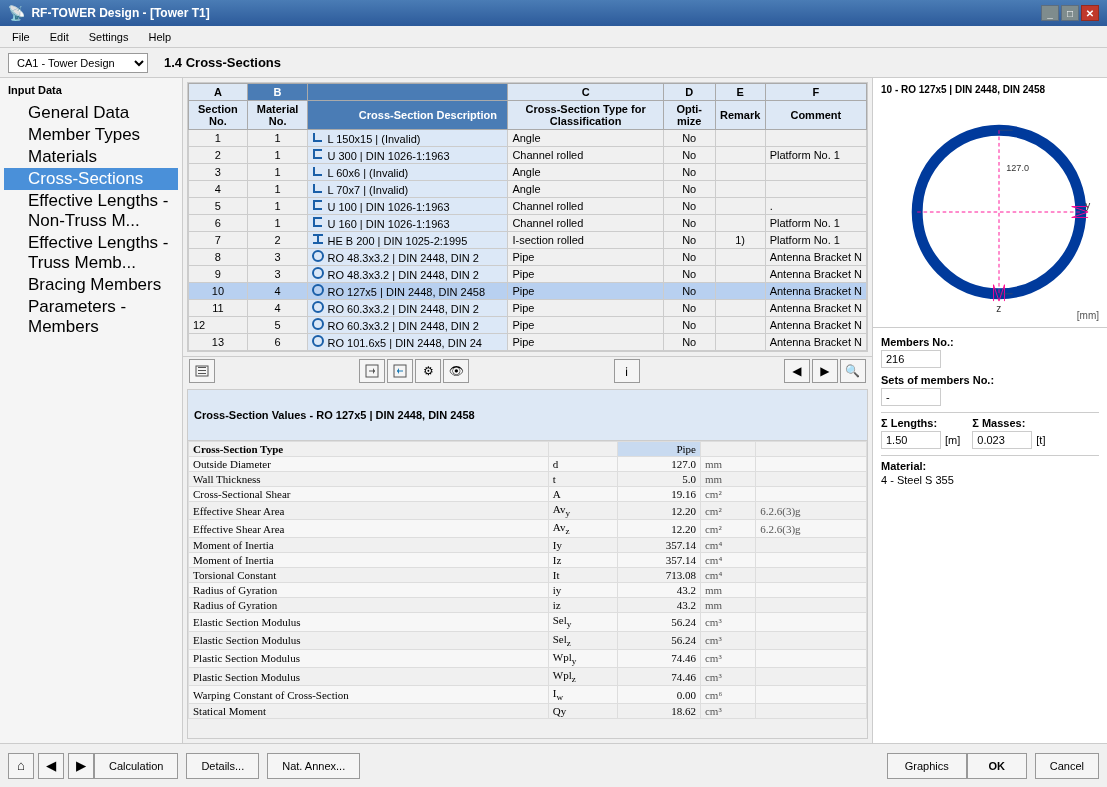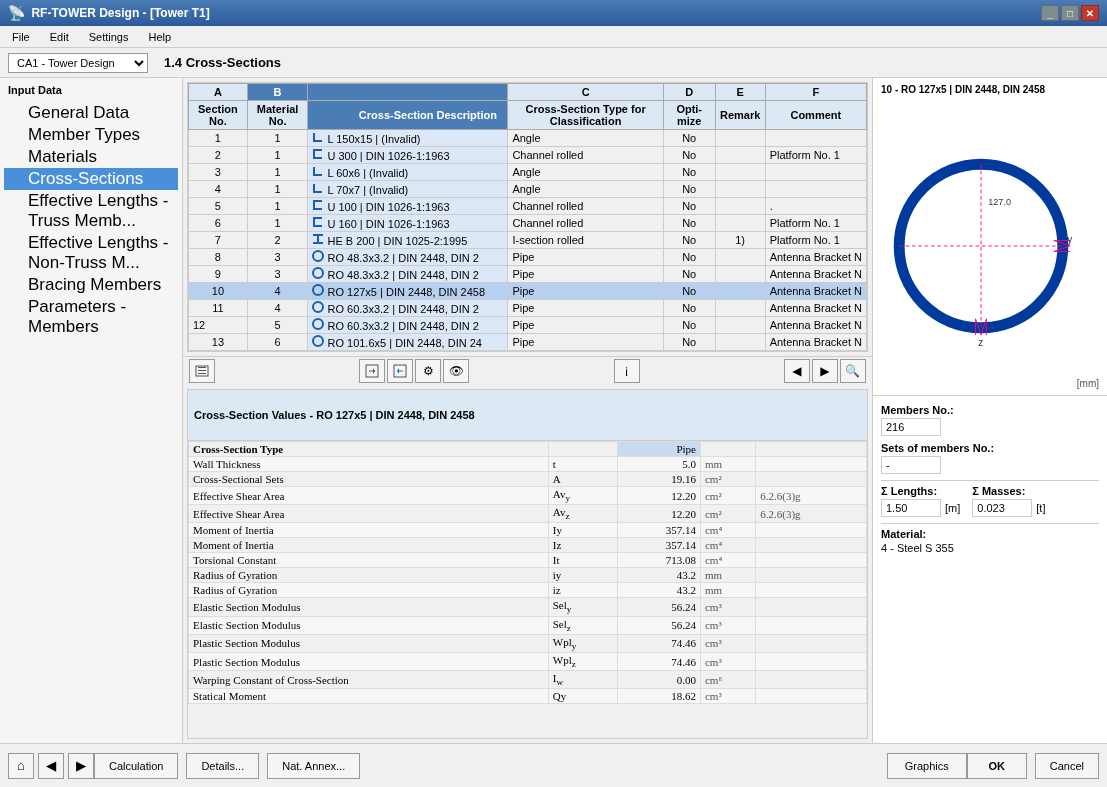--- a/index.html
+++ b/index.html
@@ -51,21 +51,21 @@
     .csv-table-container { overflow-y: auto; flex: 1; }
     .csv-table { width: 100%; border-collapse: collapse; font-size: 11px; font-family: Liberation Serif, serif; }
     .csv-table tr:nth-child(even) { background: #f7f7f7; }
     .csv-table td { border: 1px solid #ddd; padding: 1px 4px; }
     .csv-table td.highlight { background: #c8daf0; }
     .csv-table td.right { text-align: right; }
     .csv-table td.unit { color: #555; }
 
     
     .right-panel { width: 235px; background: white; border-left: 1px solid #ccc; display: flex; flex-direction: column; overflow: hidden; }
-    .preview-area { height: 318px; border-bottom: 1px solid #ccc; background: white; position: relative; display: flex; align-items: center; justify-content: flex-start; padding: 8px; }
+    .preview-area { height: 250px; border-bottom: 1px solid #ccc; background: white; position: relative; display: flex; align-items: center; justify-content: flex-end; padding: 8px; }
     .preview-title { position: absolute; top: 6px; left: 8px; font-size: 11px; font-weight: bold; }
     .info-panel { flex: 1; padding: 8px; font-size: 11px; overflow-y: auto; }
     .info-row { margin-bottom: 6px; }
     .info-label { font-weight: bold; margin-bottom: 2px; }
     .info-value { padding: 2px 4px; background: white; border: 1px solid #ccc; display: inline-block; min-width: 60px; }
     .info-divider { border: none; border-top: 1px solid #ccc; margin: 4px 0; }
     .preview-mm { position: absolute; bottom: 6px; right: 8px; font-size: 10px; color: #555; }
 
     
     .bottom-bar { display: flex; align-items: center; justify-content: space-between; padding: 4px 8px; background: #f0f0f0; border-top: 1px solid #ccc; height: 44px; }
@@ -115,22 +115,22 @@
   </div>
 
   <div class="content-area">
 
     <div class="sidebar">
       <div class="sidebar-title">Input Data</div>
       <div class="sidebar-item child">General Data</div>
       <div class="sidebar-item child">Member Types</div>
       <div class="sidebar-item child">Materials</div>
       <div class="sidebar-item child selected">Cross-Sections</div>
+      <div class="sidebar-item child">Effective Lengths - Non-Truss M...</div>
       <div class="sidebar-item child">Effective Lengths - Truss Memb...</div>
-      <div class="sidebar-item child">Effective Lengths - Non-Truss M...</div>
       <div class="sidebar-item child">Bracing Members</div>
       <div class="sidebar-item child">Parameters - Members</div>
     </div>
 
     <div class="main-content-split">
 
       <div class="left-content">
 
         <div class="table-container">
           <table>
@@ -352,28 +352,35 @@
             <table class="csv-table">
               <tbody id="csv-body">
               <tr>
     <td style="font-weight:bold; width:260px;">Cross-Section Type</td>
     <td style="width:50px;"></td>
     <td class="right highlight" style="width:60px;">Pipe</td>
     <td style="width:40px;"></td>
     <td style="width:80px;"></td>
   </tr>
                   <tr>
+      <td>Outside Diameter</td>
+      <td>d</td>
+      <td class="right">127.0</td>
+      <td class="unit">mm</td>
+      <td style="color:#555;"></td>
+    </tr>
+                  <tr>
       <td>Wall Thickness</td>
       <td>t</td>
       <td class="right">5.0</td>
       <td class="unit">mm</td>
       <td style="color:#555;"></td>
     </tr>
                   <tr>
-      <td>Cross-Sectional Sets</td>
+      <td>Cross-Sectional Shear</td>
       <td>A</td>
       <td class="right">19.16</td>
       <td class="unit">cm²</td>
       <td style="color:#555;"></td>
     </tr>
                   <tr>
       <td>Effective Shear Area</td>
       <td>Av<sub>y</sub></td>
       <td class="right">12.20</td>
       <td class="unit">cm²</td>

